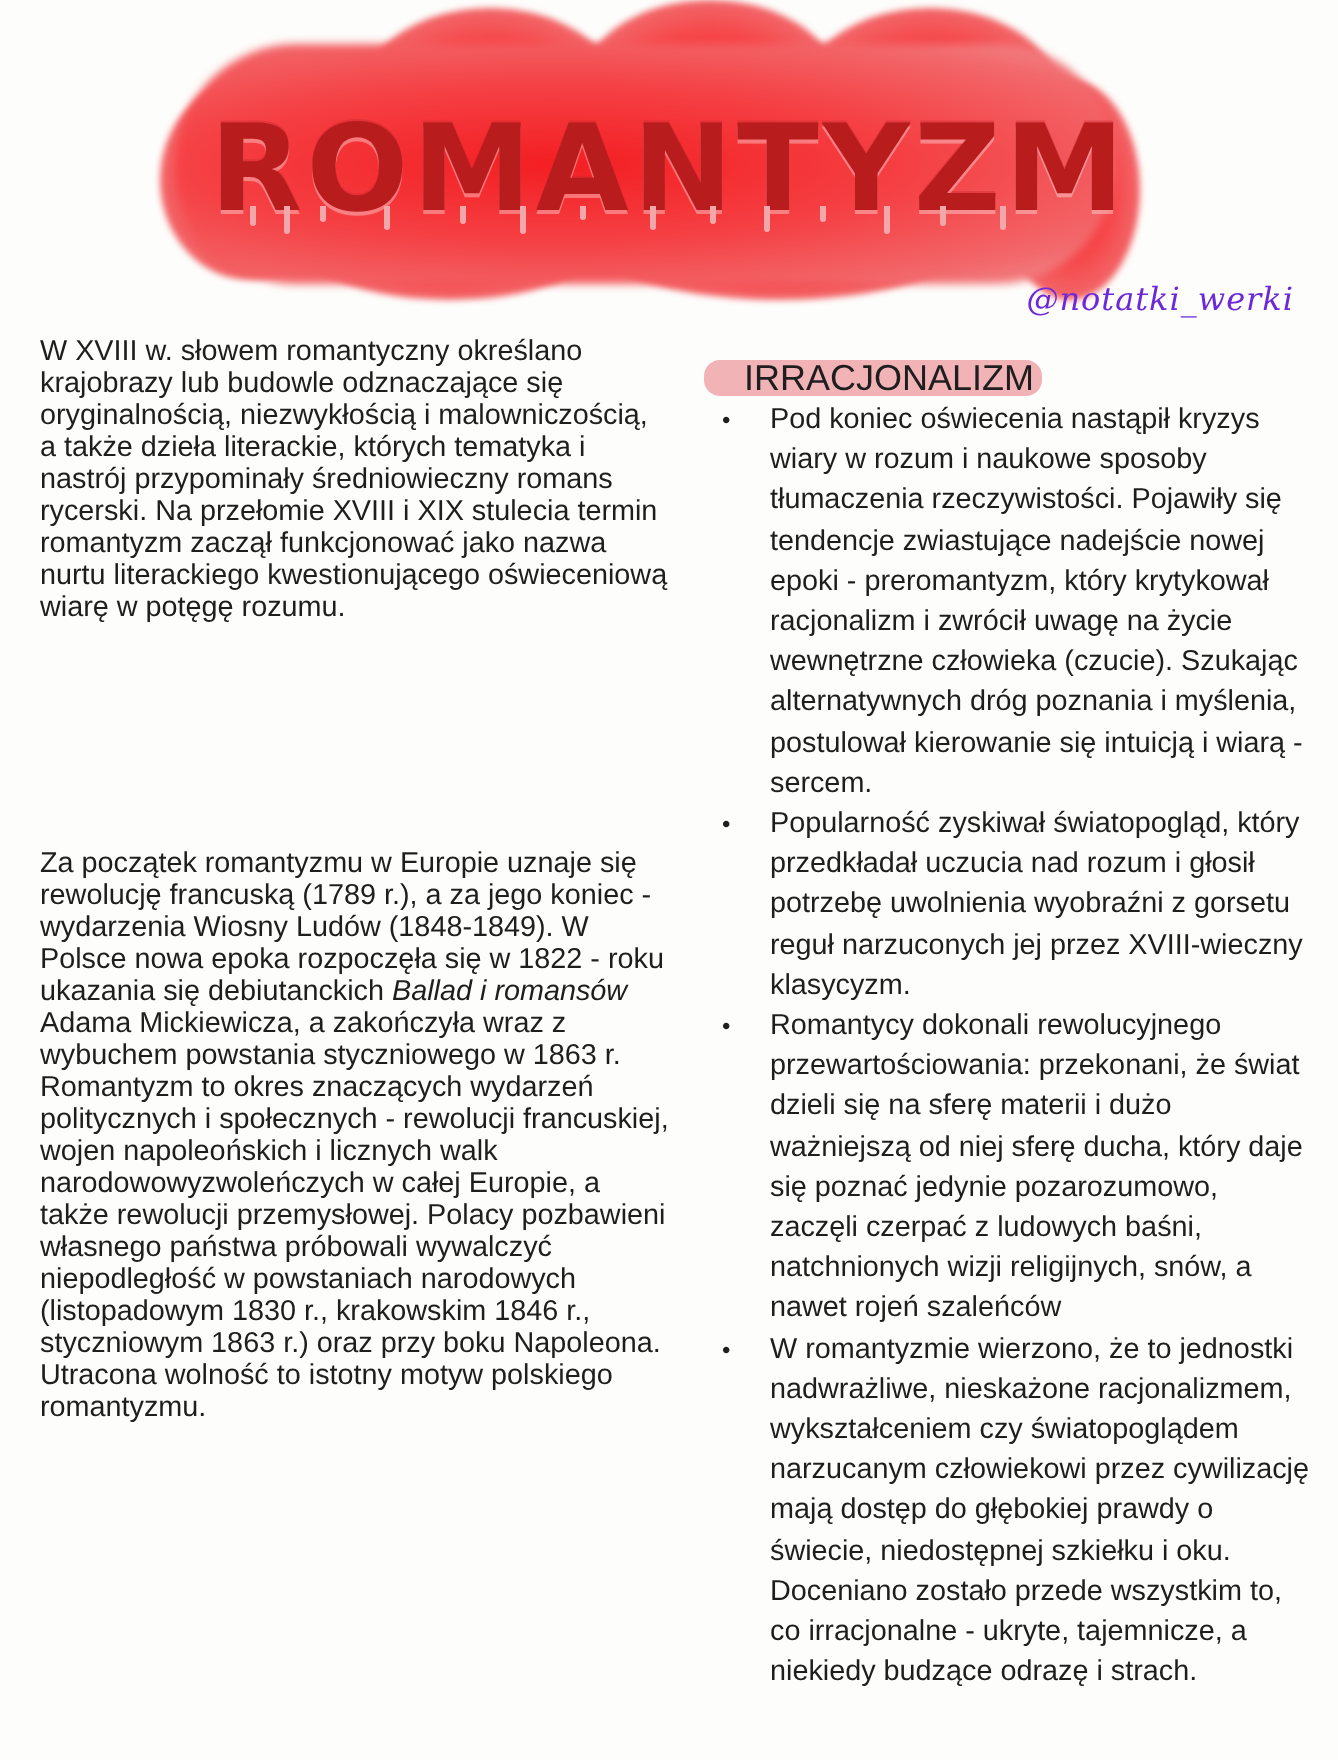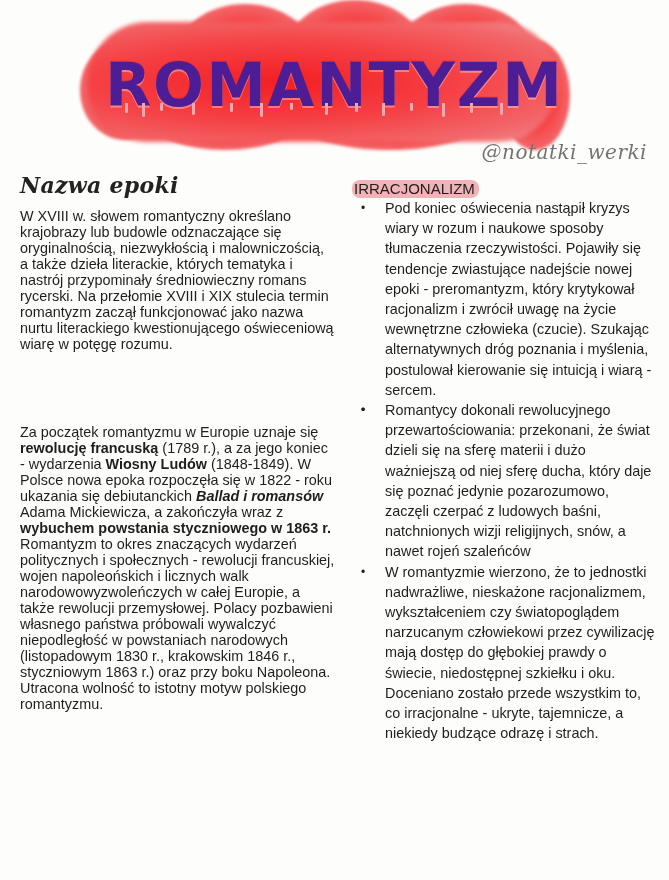--- a/index.html
+++ b/index.html
@@ -21,46 +21,46 @@
   .blob-main {
     position: absolute; left: 88px; top: 22px; width: 470px; height: 120px;
     border-radius: 60px;
     background: radial-gradient(ellipse at 40% 50%, #f41e22 0%, #f54044 45%, #f2686b 80%, #f09193 100%);
     filter: blur(2px);
   }
   .title {
     position: absolute; left: 0; width: 669px; top: 50px; text-align: center;
     font-family: "DejaVu Sans", sans-serif; font-weight: bold;
     font-size: 60px; letter-spacing: 2px;
-    color: #4c1d95;
+    color: #b91c1c;
     text-shadow: 0 2px 0 rgba(255,255,255,0.35), 0 -1px 0 rgba(200,40,50,0.4);
   }
   .drips { position: absolute; left: 120px; top: 103px; width: 400px; height: 20px; }
   .drip { position: absolute; top: 0; width: 3px; border-radius: 0 0 2px 2px; background: #f4a7aa; }
   .watermark {
     position: absolute; right: 22px; top: 140px;
     font-family: "DejaVu Serif", serif; font-style: italic;
-    font-size: 20px; color: #737373; letter-spacing: 0.5px;
+    font-size: 16px; color: #6d28d9; letter-spacing: 0.5px;
   }
   .col { position: absolute; top: 168px; }
   .col-left { left: 20px; width: 315px; }
   .col-right { left: 355px; width: 300px; }
   .heading {
     font-family: "DejaVu Serif", serif; font-style: italic;
     font-size: 22px; color: #222; margin: 4px 0 0 0; height: 36px;
     letter-spacing: 0.3px;
   }
   .para {
     font-size: 14.4px; line-height: 16px; margin: 0;
   }
-  .para b { font-weight: bold; }
+  .para b { font-weight: normal; }
   .sec2 { position: absolute; left: 20px; top: 424px; width: 315px; }
   .term {
-    display: inline-block; font-size: 15px; line-height: 18px;
-    background: #f2b3b6; border-radius: 8px; padding: 0 4px 0 2px; margin: 12px 0 0 -3px;
+    display: inline-block; font-size: 18px; line-height: 18px;
+    background: #f2b3b6; border-radius: 8px; padding: 0 4px 0 20px; margin: 12px 0 0 -3px;
   }
   ul.bullets { list-style: none; margin: 0; padding: 0; }
   ul.bullets li {
     position: relative; padding-left: 30px; font-size: 14.4px; line-height: 20.2px;
   }
   ul.bullets li .dot {
     position: absolute; left: 6px; top: 0; font-size: 12px;
   }
 </style>
 </head>
@@ -89,29 +89,28 @@
     <div class="drip" style="left:262px;height:13px"></div>
     <div class="drip" style="left:290px;height:8px"></div>
     <div class="drip" style="left:322px;height:14px"></div>
     <div class="drip" style="left:350px;height:10px"></div>
     <div class="drip" style="left:380px;height:12px"></div>
   </div>
   <div class="watermark">@notatki_werki</div>
 </div>
 
 <div class="col col-left">
-  <h2 class="heading">Nazwa epoki</h2>
   <p class="para">W XVIII w. słowem romantyczny określano krajobrazy lub budowle odznaczające się oryginalnością, niezwykłością i malowniczością, a także dzieła literackie, których tematyka i nastrój przypominały średniowieczny romans rycerski. Na przełomie XVIII i XIX stulecia termin romantyzm zaczął funkcjonować jako nazwa nurtu literackiego kwestionującego oświeceniową wiarę w potęgę rozumu.</p>
 </div>
 
 <div class="sec2">
   <p class="para" id="ramy-text"><span>Za początek romantyzmu w Europie uznaje się </span><b>rewolucję francuską</b><span> (1789 r.), a za jego koniec - wydarzenia </span><b>Wiosny Ludów</b><span> (1848-1849). W Polsce nowa epoka rozpoczęła się w 1822 - roku ukazania się debiutanckich </span><b style="font-style: italic;">Ballad i romansów</b><span> Adama Mickiewicza, a zakończyła wraz z </span><b>wybuchem powstania styczniowego w 1863 r.</b><span> Romantyzm to okres znaczących wydarzeń politycznych i społecznych - rewolucji francuskiej, wojen napoleońskich i licznych walk narodowowyzwoleńczych w całej Europie, a także rewolucji przemysłowej. Polacy pozbawieni własnego państwa próbowali wywalczyć niepodległość w powstaniach narodowych (listopadowym 1830 r., krakowskim 1846 r., styczniowym 1863 r.) oraz przy boku Napoleona. Utracona wolność to istotny motyw polskiego romantyzmu.</span></p>
 </div>
 
 <div class="col col-right">
   <span class="term">IRRACJONALIZM</span>
   <ul class="bullets" id="bullet-list">
       <li><span class="dot">•</span><span>Pod koniec oświecenia nastąpił kryzys wiary w rozum i naukowe sposoby tłumaczenia rzeczywistości. Pojawiły się tendencje zwiastujące nadejście nowej epoki - preromantyzm, który krytykował racjonalizm i zwrócił uwagę na życie wewnętrzne człowieka (czucie). Szukając alternatywnych dróg poznania i myślenia, postulował kierowanie się intuicją i wiarą - sercem.</span></li>
-      <li><span class="dot">•</span></li>
+      <li><span class="dot">•</span><span>Popularność zyskiwał światopogląd, który przedkładał uczucia nad rozum i głosił potrzebę uwolnienia wyobraźni z gorsetu reguł narzuconych jej przez XVIII-wieczny klasycyzm.</span></li>
       <li><span class="dot">•</span><span>Romantycy dokonali rewolucyjnego przewartościowania: przekonani, że świat dzieli się na sferę materii i dużo ważniejszą od niej sferę ducha, który daje się poznać jedynie pozarozumowo, zaczęli czerpać z ludowych baśni, natchnionych wizji religijnych, snów, a nawet rojeń szaleńców</span></li>
       <li><span class="dot">•</span><span>W romantyzmie wierzono, że to jednostki nadwrażliwe, nieskażone racjonalizmem, wykształceniem czy światopoglądem narzucanym człowiekowi przez cywilizację mają dostęp do głębokiej prawdy o świecie, niedostępnej szkiełku i oku. Doceniano zostało przede wszystkim to, co irracjonalne - ukryte, tajemnicze, a niekiedy budzące odrazę i strach.</span></li>
     </ul>
 </div>
 
 </body></html>

